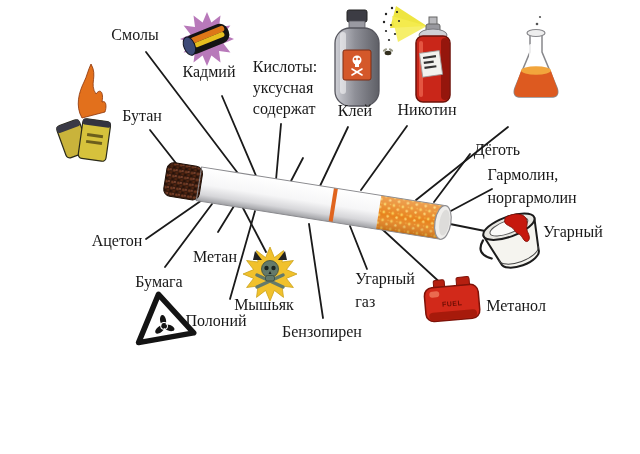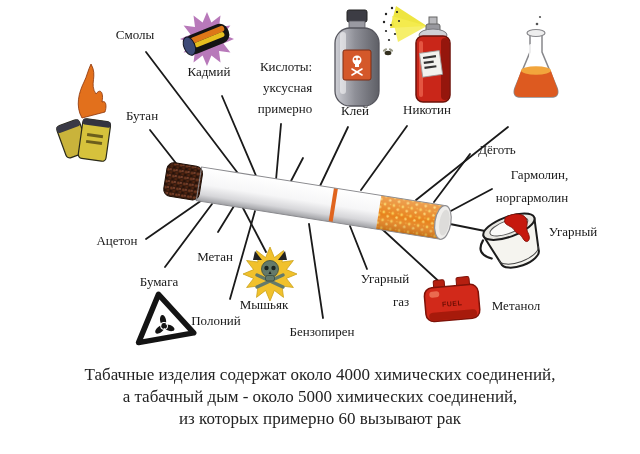--- a/index.html
+++ b/index.html
@@ -3,21 +3,21 @@
 <meta charset="utf-8">
 <style>
   html,body{margin:0;padding:0;background:#ffffff;}
   .poster{
     position:relative;width:640px;height:454px;background:#ffffff;overflow:hidden;
     font-family:"Liberation Serif","DejaVu Serif",serif;color:#181818;
   }
   .svg-layer{position:absolute;left:0;top:0;width:640px;height:454px;}
   .lbl{
     position:absolute;transform:translateX(-50%);
-    font-size:13px;line-height:21px;white-space:nowrap;text-align:right;
+    font-size:16px;line-height:21px;white-space:nowrap;text-align:left;
   }
   .lbl .ln{display:block;font-family:Liberation Serif, serif;}
   .lbl.tight .ln{line-height:23px;}
   .footer{
     position:absolute;left:0;right:0;top:364px;text-align:center;
     font-size:17px;line-height:22px;color:#222;
   }
   .footer .ln{display:block;}
 </style>
 </head>
@@ -218,21 +218,21 @@
       <circle cx="0" cy="6" r="3.4" fill="none" stroke="#ffffff" stroke-width="1"></circle>
     </g>
   </svg>
 
   <div class="lbl" style="left:135px;top:24px">Смолы</div>
   <div class="lbl" style="left:209px;top:61px">Кадмий</div>
   <div class="lbl" style="left:142px;top:105px">Бутан</div>
   <div class="lbl" style="left:285px;top:56px">
     <span class="ln">Кислоты:</span>
     <span class="ln">уксусная</span>
-    <span class="ln">примерно</span>
+    <span class="ln">содержат</span>
   </div>
   <div class="lbl" style="left:355px;top:100px">Клей</div>
   <div class="lbl" style="left:427px;top:99px">Никотин</div>
   <div class="lbl" style="left:497px;top:139px">Дёготь</div>
   <div class="lbl tight" style="left:532px;top:163px">
     <span class="ln">Гармолин,</span>
     <span class="ln">норгармолин</span>
   </div>
   <div class="lbl" style="left:573px;top:221px">Угарный</div>
   <div class="lbl tight" style="left:385px;top:267px">
@@ -240,19 +240,14 @@
     <span class="ln">газ</span>
   </div>
   <div class="lbl" style="left:516px;top:295px">Метанол</div>
   <div class="lbl" style="left:264px;top:294px">Мышьяк</div>
   <div class="lbl" style="left:322px;top:321px">Бензопирен</div>
   <div class="lbl" style="left:216px;top:310px">Полоний</div>
   <div class="lbl" style="left:159px;top:271px">Бумага</div>
   <div class="lbl" style="left:215px;top:246px">Метан</div>
   <div class="lbl" style="left:117px;top:230px">Ацетон</div>
 
-  <div class="footer">
-    <span class="ln">Табачные изделия содержат около 4000 химических соединений,</span>
-    <span class="ln">а табачный дым - около 5000 химических соединений,</span>
-    <span class="ln">из которых примерно 60 вызывают рак</span>
-  </div>
 
 </div>
 
 </body></html>

